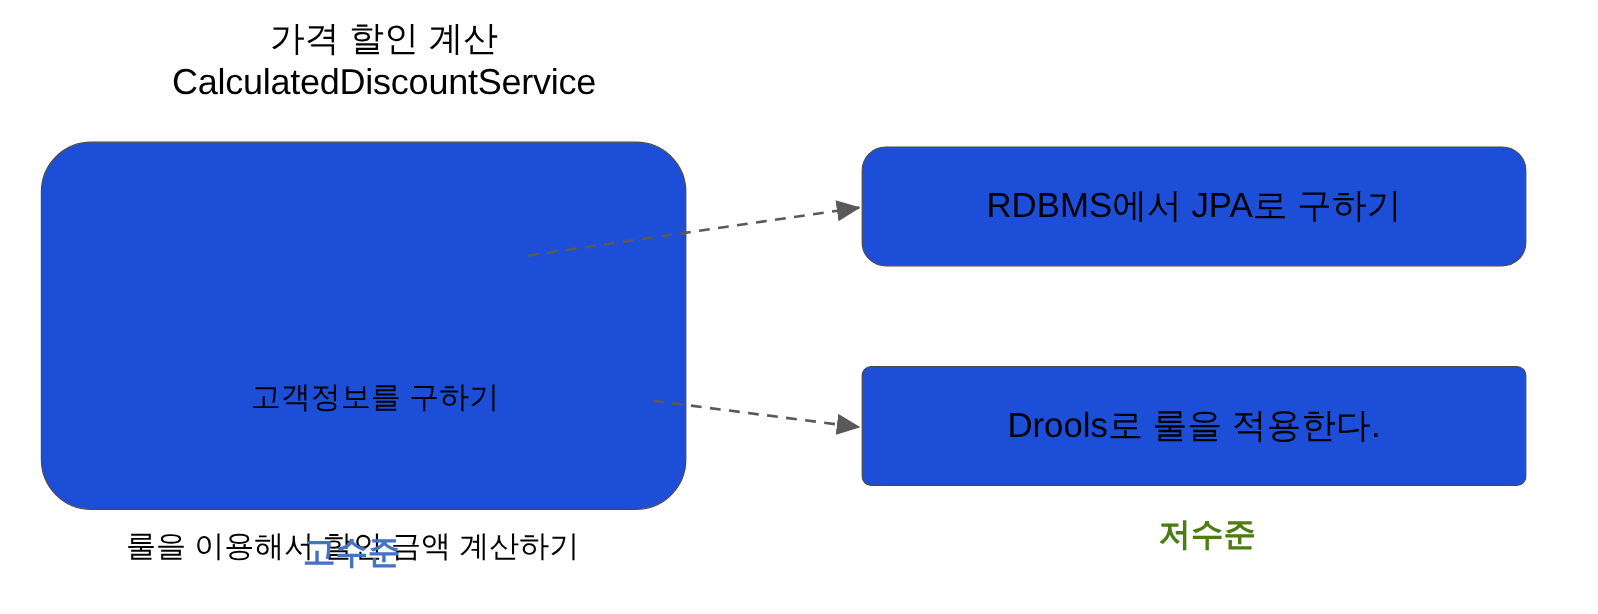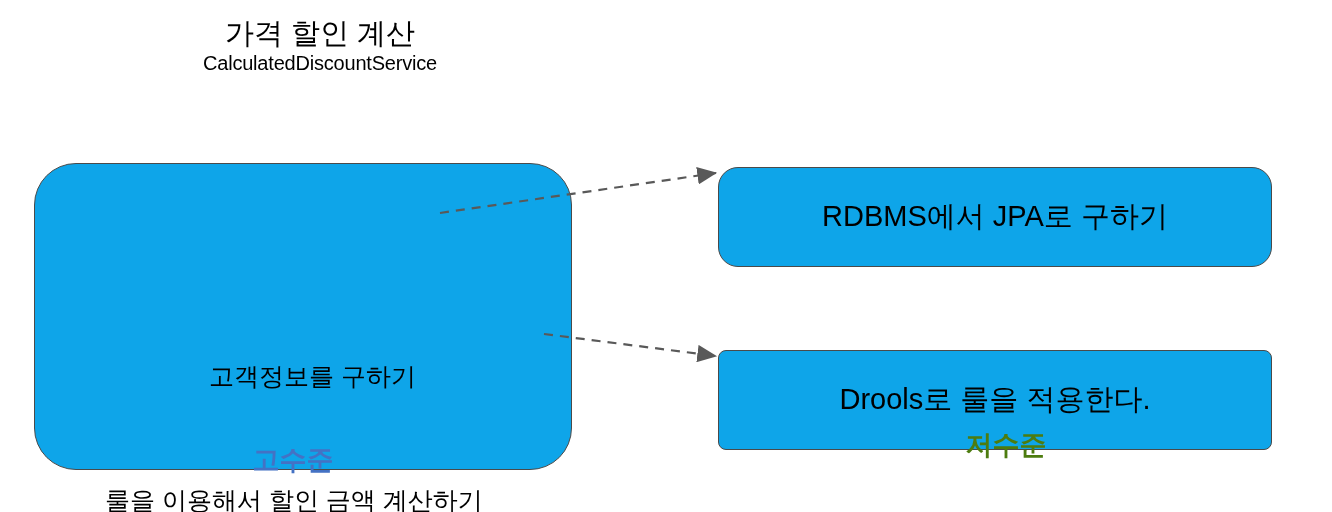--- a/index.html
+++ b/index.html
@@ -28,31 +28,30 @@
     text-align: center;
     line-height: 1.22;
   }
   .title-line {
     display: block;
     font-size: 29px;
     color: #000000;
     white-space: nowrap;
   }
   .title-line.sub {
-    font-size: 20px;
+    font-size: 30px;
     letter-spacing: -0.2px;
   }
 
   
   .box {
     position: absolute;
     box-sizing: border-box;
-    background: #0ea5e9;
+    background: #1d4ed8;
     border: 1.6px solid #4a4a4a;
-    margin-top: 45px;
   }
   .box-high {
     left: 34px;
     top: 118px;
     width: 538px;
     height: 307px;
     border-radius: 42px;
   }
   .box-low {
     left: 718px;

